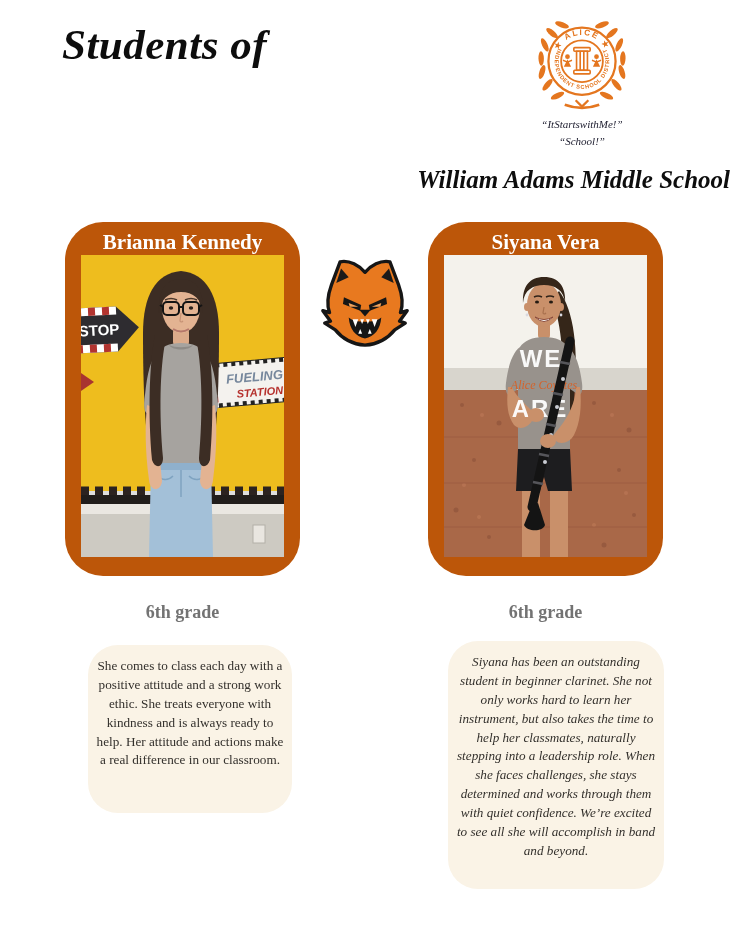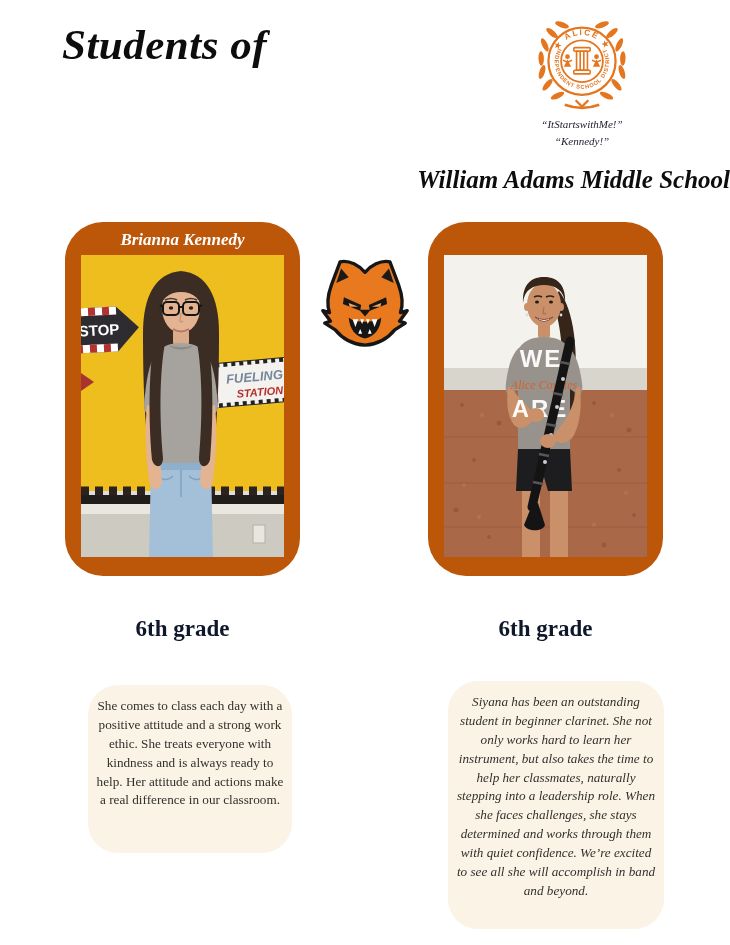--- a/index.html
+++ b/index.html
@@ -7,29 +7,29 @@
         font-family:"Liberation Serif",serif;color:#111;border-radius:19px;}
   .title{position:absolute;left:62px;top:14px;font-size:43px;font-weight:bold;font-style:italic;
          line-height:1.42;color:#0d0d0d;letter-spacing:0.5px;}
   .logo-wrap{position:absolute;left:502px;top:14px;width:160px;text-align:center;}
   .motto{font-size:11px;font-weight:normal;font-style:italic;color:#1c1c2e;line-height:1.55;}
   .school{position:absolute;left:0;top:166px;width:730px;text-align:right;
           font-size:25px;font-weight:bold;font-style:italic;color:#0d0d0d;}
   .card{position:absolute;top:222px;width:235px;height:354px;background:#bc5609;border-radius:38px;}
   .card-left{left:65px;}
   .card-right{left:428px;}
-  .card-name{margin-top:8px;text-align:center;color:#ffffff;font-weight:bold;font-size:17px;font-style:italic;}
+  .card-name{margin-top:8px;text-align:center;color:#ffffff;font-weight:bold;font-size:21px;}
   .photo{position:absolute;left:16px;top:33px;width:203px;height:302px;overflow:hidden;background:#ddd;}
   .photo svg{display:block;}
   .mascot{position:absolute;left:317px;top:257px;}
-  .grade{position:absolute;top:616px;width:235px;text-align:center;font-size:23px;font-weight:bold;color:#0f172a;}
+  .grade{position:absolute;top:602px;width:235px;text-align:center;font-size:18px;font-weight:bold;color:#737373;}
   .grade-left{left:65px;}
   .grade-right{left:428px;}
   .desc{position:absolute;background:#faf3e6;border-radius:30px;box-sizing:border-box;
-        text-align:center;font-size:13.2px;line-height:1.43;color:#33302c;padding:12px 7px;margin-top:40px;}
+        text-align:center;font-size:13.2px;line-height:1.43;color:#33302c;padding:12px 7px;}
   .desc-left{left:88px;top:645px;width:204px;min-height:168px;}
   .desc-right{left:448px;top:641px;width:216px;min-height:248px;font-style:italic;}
 </style>
 </head>
 <body>
 
 <div class="page">
 
   <div class="title">
     <div>Students of</div>
@@ -77,21 +77,21 @@
       <g fill="#e4761f">
         <circle cx="49" cy="47" r="2.6"></circle>
         <path d="M45,58 L49,50 L53,58 Z"></path>
         <path d="M44,51 L49,53 L54,51" stroke="#e4761f" stroke-width="1.6" fill="none"></path>
         <circle cx="81" cy="47" r="2.6"></circle>
         <path d="M77,58 L81,50 L85,58 Z"></path>
         <path d="M76,51 L81,53 L86,51" stroke="#e4761f" stroke-width="1.6" fill="none"></path>
       </g>
     </svg>
     <div class="motto">“ItStartswithMe!”</div>
-    <div class="motto">“Kennedy!”</div>
+    <div class="motto">“School!”</div>
   </div>
 
   <div class="school">William Adams Middle School</div>
 
   <div class="card card-left">
     <div class="card-name">Brianna Kennedy</div>
     <div class="photo">
       <svg viewBox="0 0 203 302" width="203" height="302">
 
         <rect x="0" y="0" width="203" height="236" fill="#eebd1e"></rect>
@@ -167,20 +167,21 @@
     <path d="M33,63 C40,69 60,69 67,63 C66,75 60,83 50,85 C40,83 34,75 33,63 Z" fill="#161616"></path>
     <path d="M37,65 L40,73 L43,65 Z" fill="#ffffff"></path>
     <path d="M57,65 L60,73 L63,65 Z" fill="#ffffff"></path>
     <path d="M45,65 L47,70 L49,65 Z" fill="#ffffff"></path>
     <path d="M51,65 L53,70 L55,65 Z" fill="#ffffff"></path>
     <path d="M43,80 L45,75 L47,80 Z" fill="#ffffff"></path>
     <path d="M53,80 L55,75 L57,80 Z" fill="#ffffff"></path>
   </svg>
 
   <div class="card card-right">
+    <div class="card-name">Siyana Vera</div>
     <div class="photo">
       <svg viewBox="0 0 203 302" width="203" height="302">
         <rect x="0" y="0" width="203" height="113" fill="#f4f2ec"></rect>
         <rect x="0" y="113" width="203" height="22" fill="#d8d5cd"></rect>
         <rect x="0" y="135" width="203" height="167" fill="#a96848"></rect>
         <g fill="#8a4f38" opacity="0.55">
           <circle cx="18" cy="150" r="2"></circle>
             <circle cx="55" cy="168" r="2.5"></circle>
             <circle cx="150" cy="148" r="2"></circle>
           <circle cx="185" cy="175" r="2.5"></circle>

